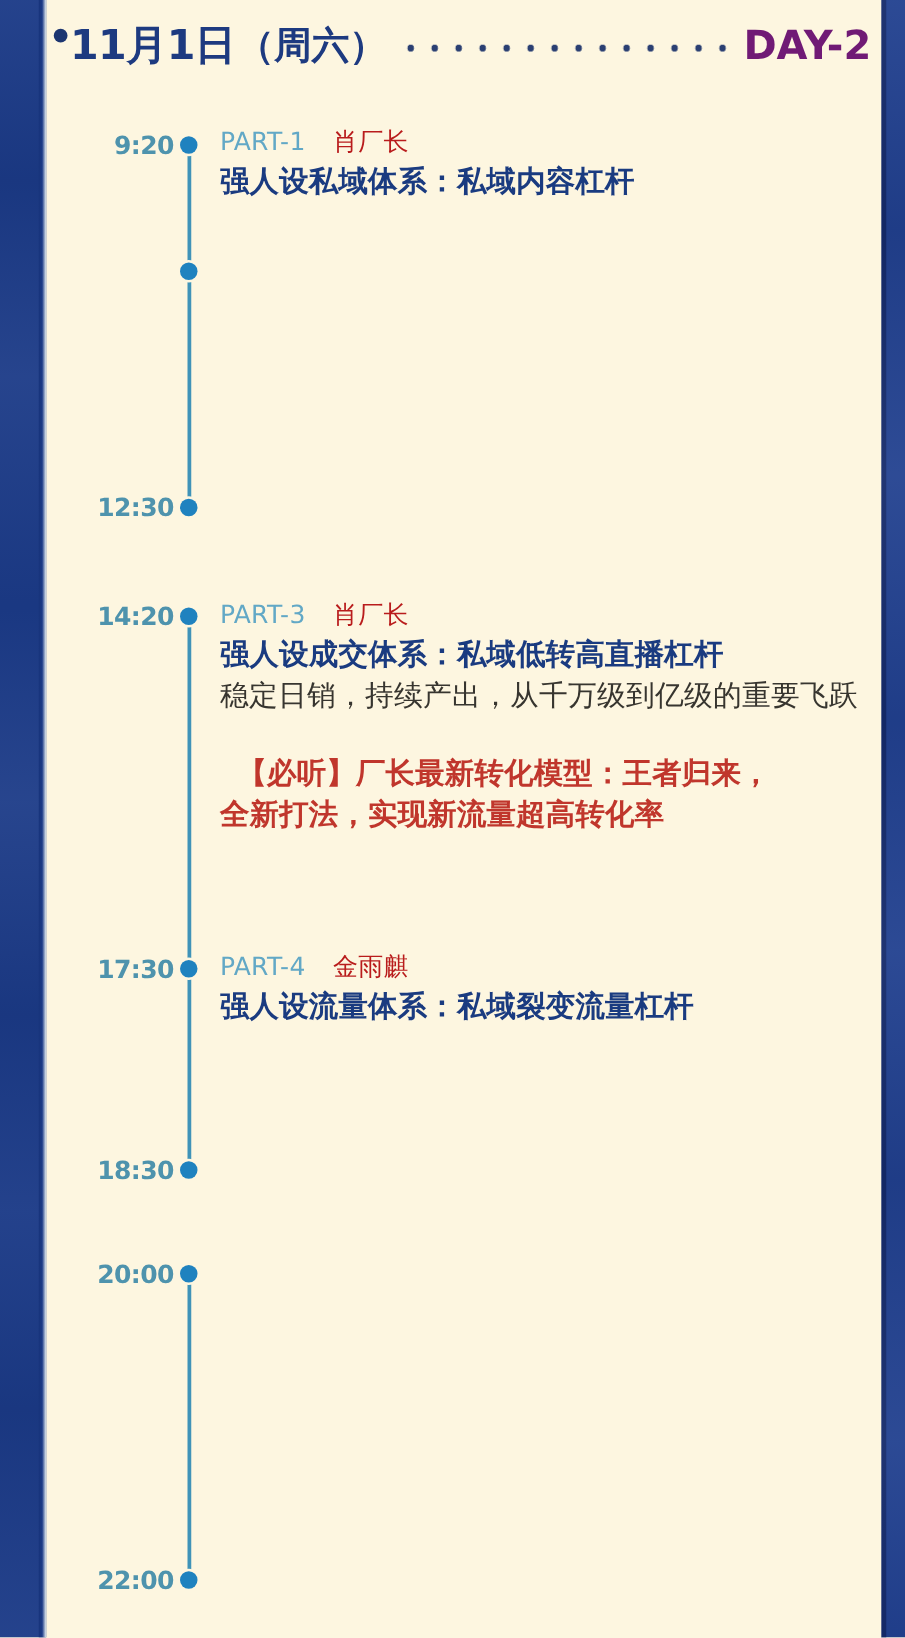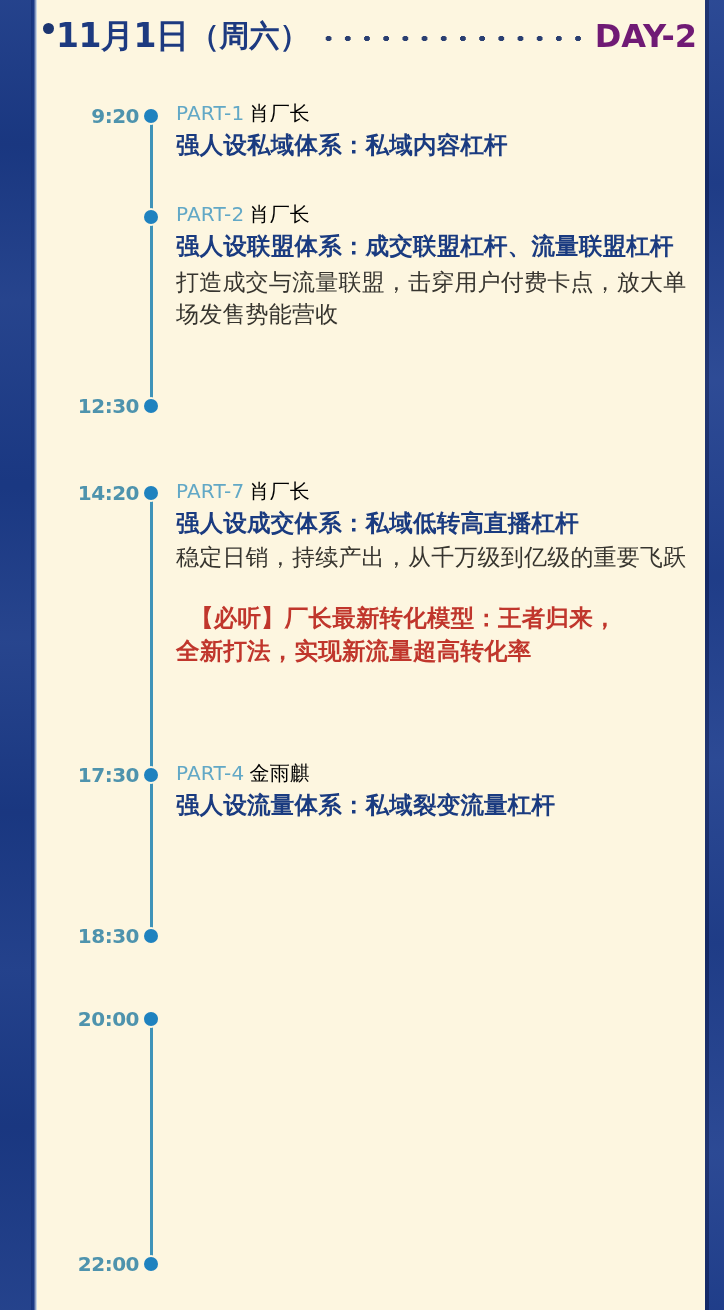--- a/index.html
+++ b/index.html
@@ -110,21 +110,21 @@
   .time.at { transform: translateY(-50%); }
 
   
   .block { position: absolute; left: 133px; right: 0; }
   .part {
     font-size: 20px; color: #62a8c6; font-weight: normal;
     letter-spacing: 0.2px; margin-bottom: 3px;
     font-family: "DejaVu Sans", sans-serif;
     white-space: nowrap;
   }
-  .part .speaker { color: #000000; margin-left: 5px; }
+  .part .speaker { color: #b91c1c; margin-left: 22px; }
   .title {
     font-size: 23.5px; font-weight: bold; color: #1a3b80;
     line-height: 1.33; letter-spacing: 0.2px;
     font-family: "DejaVu Sans", sans-serif;
   }
   .desc {
     font-size: 23px; color: #37352f; line-height: 1.37;
     letter-spacing: 0.2px;
     font-family: "DejaVu Sans", sans-serif;
   }
@@ -178,31 +178,24 @@
     <div class="time at" style="top:941px;">20:00</div>
     <div class="time at" style="top:1186px;">22:00</div>
 
     <div class="block" style="top:22px;">
       <div class="part">
         <span>PART-1</span><span class="speaker">肖厂长</span>
       </div>
       <div class="title">强人设私域体系：私域内容杠杆</div>
     </div>
 
-    <div class="block" style="top:123px;">
-      <div class="part">
-        <span>PART-2</span><span class="speaker">肖厂长</span>
-      </div>
-      <div class="title">强人设联盟体系：成交联盟杠杆、流量联盟杠杆</div>
-      <div class="desc" style="margin-top:5px;">打造成交与流量联盟，击穿用户付费卡点，放大单场发售势能营收</div>
-    </div>
 
     <div class="block" style="top:400px;">
       <div class="part">
-        <span>PART-7</span><span class="speaker">肖厂长</span>
+        <span>PART-3</span><span class="speaker">肖厂长</span>
       </div>
       <div class="title">强人设成交体系：私域低转高直播杠杆</div>
       <div class="desc" style="margin-top:3px;">稳定日销，持续产出，从千万级到亿级的重要飞跃</div>
       <div class="redline" style="margin-top:28px;">
         <span class="first">【必听】厂长最新转化模型：王者归来，</span><br>
         <span>全新打法，实现新流量超高转化率</span>
       </div>
     </div>
 
     <div class="block" style="top:682px;">

